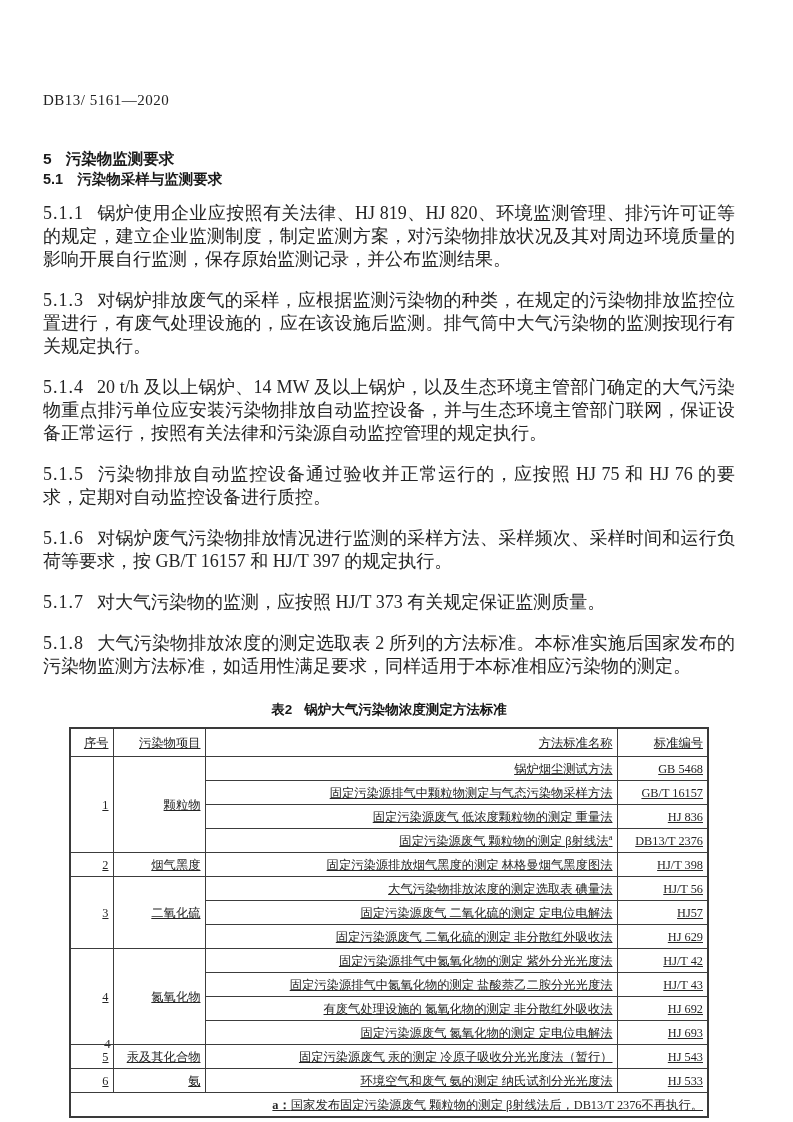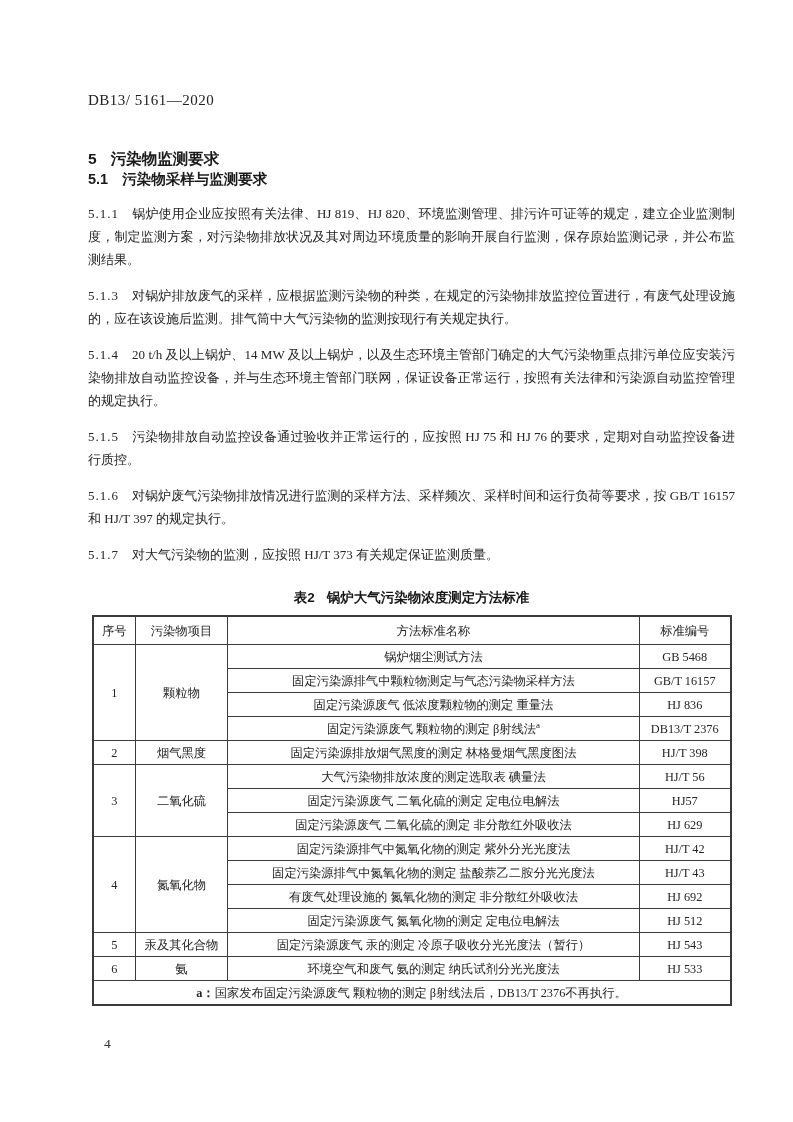--- a/index.html
+++ b/index.html
@@ -7,21 +7,21 @@
     width: 793px; height: 1122px;
     background: #ffffff;
     color: #1e1e1e;
     font-family: "Liberation Serif", "DejaVu Serif", serif;
     position: relative;
     overflow: hidden;
   }
   .page {
     box-sizing: border-box;
     width: 793px; height: 874px;
-    padding: 92px 58px 0 88px;
+    padding: 92px 58px 0 43px;
   }
   .doc-number {
     font-size: 15px;
     letter-spacing: 0.5px;
     color: #222;
   }
   .h1 {
     margin-top: 40px;
     font-family: "Liberation Sans", "DejaVu Sans", sans-serif;
     font-weight: bold;
@@ -30,21 +30,21 @@
   }
   .h2 {
     font-family: "Liberation Sans", "DejaVu Sans", sans-serif;
     font-weight: bold;
     font-size: 14.5px;
     color: #1a1a1a;
   }
   .num-gap { display: inline-block; width: 14px; }
   .para {
     margin-top: 13px;
-    font-size: 13px;
+    font-size: 18px;
     line-height: 23px;
     text-align: justify;
     text-justify: inter-ideograph;
     color: #242424;
   }
   .para .pnum { margin-right: 13px; letter-spacing: 1px; }
   .table-caption {
     margin-top: 23px;
     text-align: center;
     font-family: "Liberation Sans", "DejaVu Sans", sans-serif;
@@ -58,25 +58,26 @@
     width: 638px;
     border-collapse: collapse;
     table-layout: fixed;
     border: 2px solid #3a3a3a;
     font-size: 12.3px;
     color: #242424;
   }
   table.methods td, table.methods th {
     border: 1px solid #3c3c3c;
     padding: 2px 4px;
-    text-align: center;
+    text-align: right;
     font-weight: normal;
     height: 19px;
     line-height: 16px;
     overflow: hidden;
+    text-decoration: underline;
   }
   table.methods th { height: 23px; }
   col.c-no { width: 43px; }
   col.c-pollutant { width: 92px; }
   col.c-method { width: 412px; }
   col.c-code { width: 91px; }
   td.footnote-cell {
     text-align: left;
     padding-left: 22px;
     height: 22px;
@@ -115,20 +116,21 @@
   <p class="para"><span class="pnum">5.1.3</span><span>对锅炉排放废气的采样，应根据监测污染物的种类，在规定的污染物排放监控位置进行，有废气处理设施的，应在该设施后监测。排气筒中大气污染物的监测按现行有关规定执行。</span></p>
 
   <p class="para"><span class="pnum">5.1.4</span><span>20 t/h 及以上锅炉、14 MW 及以上锅炉，以及生态环境主管部门确定的大气污染物重点排污单位应安装污染物排放自动监控设备，并与生态环境主管部门联网，保证设备正常运行，按照有关法律和污染源自动监控管理的规定执行。</span></p>
 
   <p class="para"><span class="pnum">5.1.5</span><span>污染物排放自动监控设备通过验收并正常运行的，应按照 HJ 75 和 HJ 76 的要求，定期对自动监控设备进行质控。</span></p>
 
   <p class="para"><span class="pnum">5.1.6</span><span>对锅炉废气污染物排放情况进行监测的采样方法、采样频次、采样时间和运行负荷等要求，按 GB/T 16157 和 HJ/T 397 的规定执行。</span></p>
 
   <p class="para"><span class="pnum">5.1.7</span><span>对大气污染物的监测，应按照 HJ/T 373 有关规定保证监测质量。</span></p>
 
+  <p class="para"><span class="pnum">5.1.8</span><span>大气污染物排放浓度的测定选取表 2 所列的方法标准。本标准实施后国家发布的污染物监测方法标准，如适用性满足要求，同样适用于本标准相应污染物的测定。</span></p>
 
   <div class="table-caption">
     <span>表2</span><span class="caption-gap"></span><span>锅炉大气污染物浓度测定方法标准</span>
   </div>
 
   <table class="methods">
     <colgroup>
       <col class="c-no">
         <col class="c-pollutant">
         <col class="c-method">
@@ -193,21 +195,21 @@
       <tr>
         <td><span>固定污染源排气中氮氧化物的测定 盐酸萘乙二胺分光光度法</span></td>
         <td>HJ/T 43</td>
       </tr>
       <tr>
         <td><span>有废气处理设施的 氮氧化物的测定 非分散红外吸收法</span></td>
         <td>HJ 692</td>
       </tr>
       <tr>
         <td><span>固定污染源废气 氮氧化物的测定 定电位电解法</span></td>
-        <td>HJ 512</td>
+        <td>HJ 693</td>
       </tr>
 
       <tr>
         <td>5</td>
         <td>汞及其化合物</td>
         <td><span>固定污染源废气 汞的测定 冷原子吸收分光光度法（暂行）</span></td>
         <td>HJ 543</td>
       </tr>
 
       <tr>

